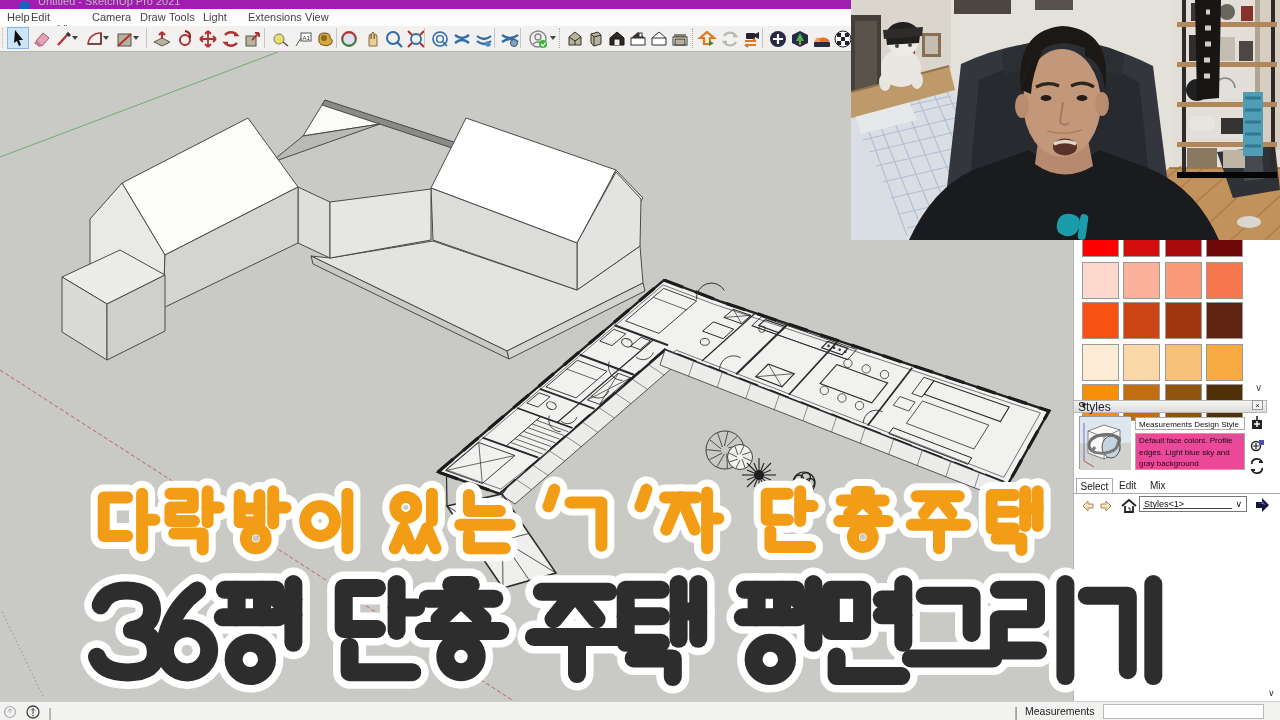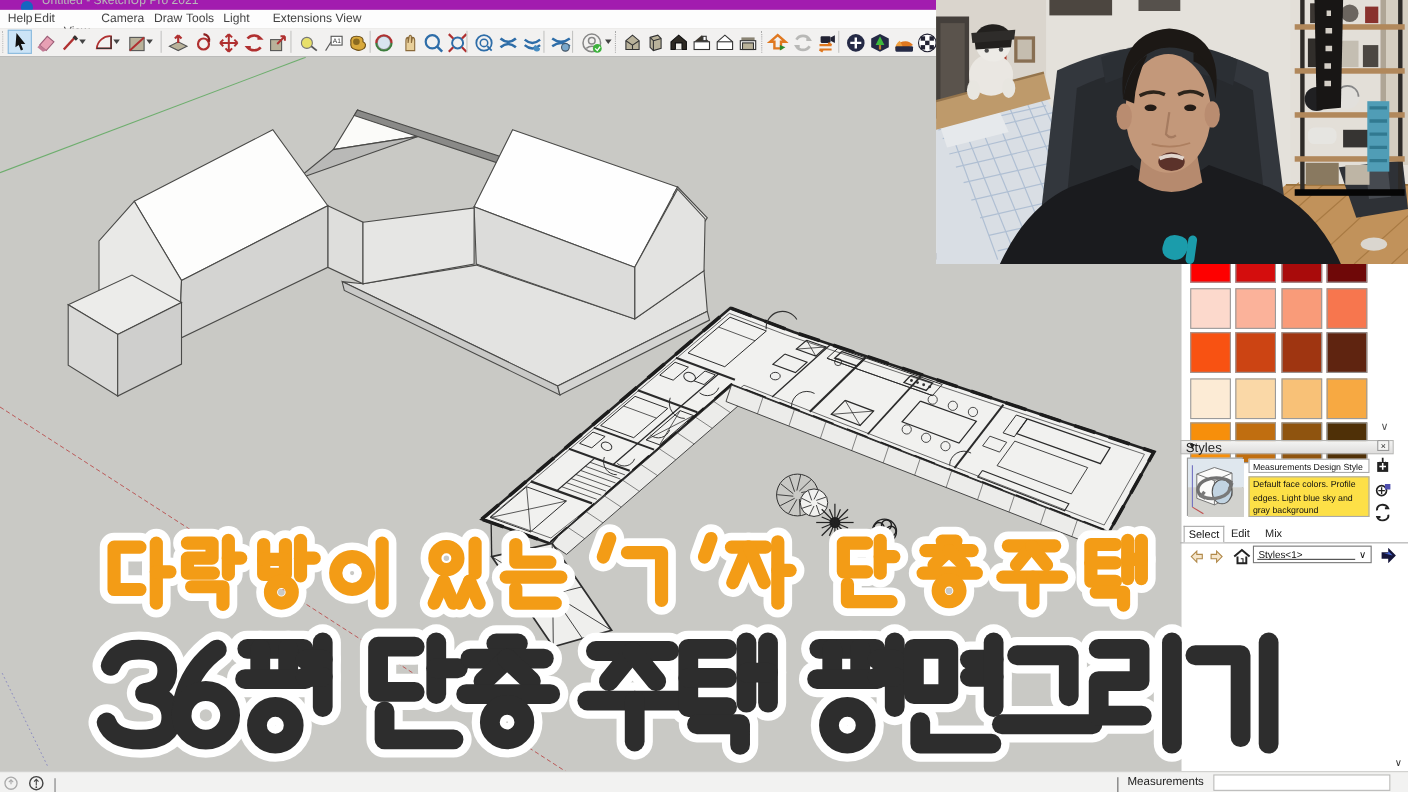--- a/index.html
+++ b/index.html
@@ -397,21 +397,21 @@
       <rect x="0" y="26" width="51" height="27" fill="#d2d2ce"></rect>
       <path d="M8,14 L24,8 L40,13 L40,34 L24,42 L8,36 Z" fill="#fbfbfa" stroke="#666" stroke-width="0.8"></path>
       <path d="M8,14 L24,20 L40,13 M24,20 L24,42" stroke="#666" stroke-width="0.8" fill="none"></path>
       <ellipse cx="31" cy="30" rx="9" ry="11" fill="#c2d4e2" stroke="#555"></ellipse>
       <path d="M12,34 A16,10 0 0 1 40,22 L36,20 M40,22 L38,27" stroke="#707070" stroke-width="3" fill="none"></path>
       <path d="M38,26 A16,10 0 0 1 12,34 L15,30 M12,34 L16,36" stroke="#7a7a7a" stroke-width="3" fill="none"></path>
       <path d="M4,44 L14,50" stroke="#c05050" stroke-width="1"></path>
       <path d="M4,6 L4,44" stroke="#7070c0" stroke-width="1"></path>
     </svg></div>
 <div style="position:absolute;left:1135px;top:417px;width:110px;height:13px;border:1px solid #aaa;background:#fff;font:8px 'Liberation Sans',sans-serif;color:#111;line-height:13px;padding-left:3px;overflow:hidden">Measurements Design Style</div>
-<div style="position:absolute;left:1135px;top:433px;width:110px;height:37px;border:1px solid #aaa;background:#fde047;font:8px/1.45 'Liberation Sans',sans-serif;color:#111;padding:1px 0 0 3px;overflow:hidden">Default face colors. Profile edges. Light blue sky and gray background</div>
+<div style="position:absolute;left:1135px;top:433px;width:110px;height:37px;border:1px solid #aaa;background:#ec4899;font:8px/1.45 'Liberation Sans',sans-serif;color:#111;padding:1px 0 0 3px;overflow:hidden">Default face colors. Profile edges. Light blue sky and gray background</div>
 <svg style="position:absolute;left:1250px;top:416px" width="16" height="58" viewBox="0 0 16 58">
     <rect x="2" y="4" width="10" height="9" fill="#222"></rect>
     <path d="M7,0 L7,6 M4,4 L7,7 L10,4" stroke="#222" stroke-width="1.6" fill="none"></path>
     <path d="M4,8 L10,8 M7,5 L7,11" stroke="#fff" stroke-width="1.4"></path>
     <circle cx="6" cy="30" r="4.5" fill="none" stroke="#222" stroke-width="1.5"></circle>
     <path d="M6,27 L6,33 M3,30 L9,30" stroke="#222" stroke-width="1.2"></path>
     <rect x="9" y="24" width="5" height="5" fill="#5050b0"></rect>
     <path d="M2,48 A5,4 0 0 1 12,46 L9,46 M12,52 A5,4 0 0 1 2,54 L5,54" stroke="#222" stroke-width="1.8" fill="none"></path>
   </svg>
 <div style="position:absolute;left:1073px;top:493px;width:207px;height:1px;background:#aaa"></div>

